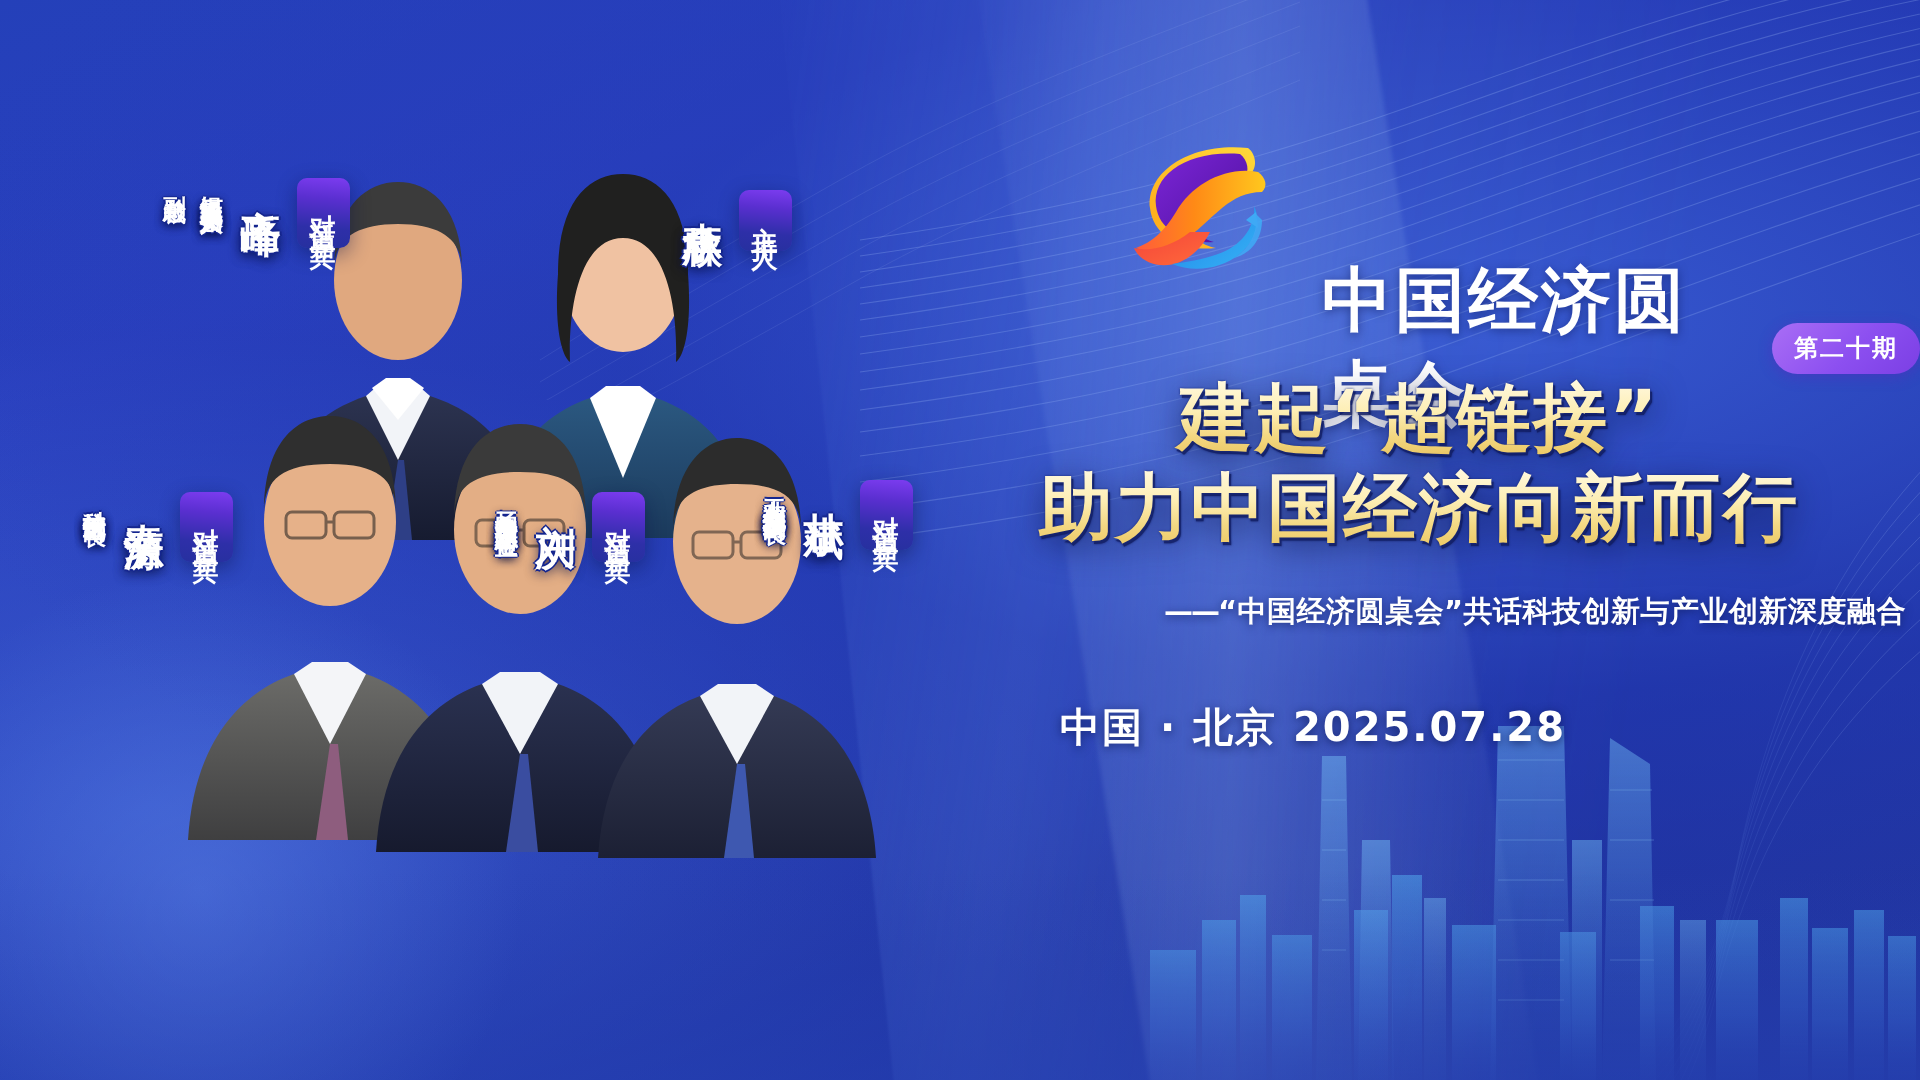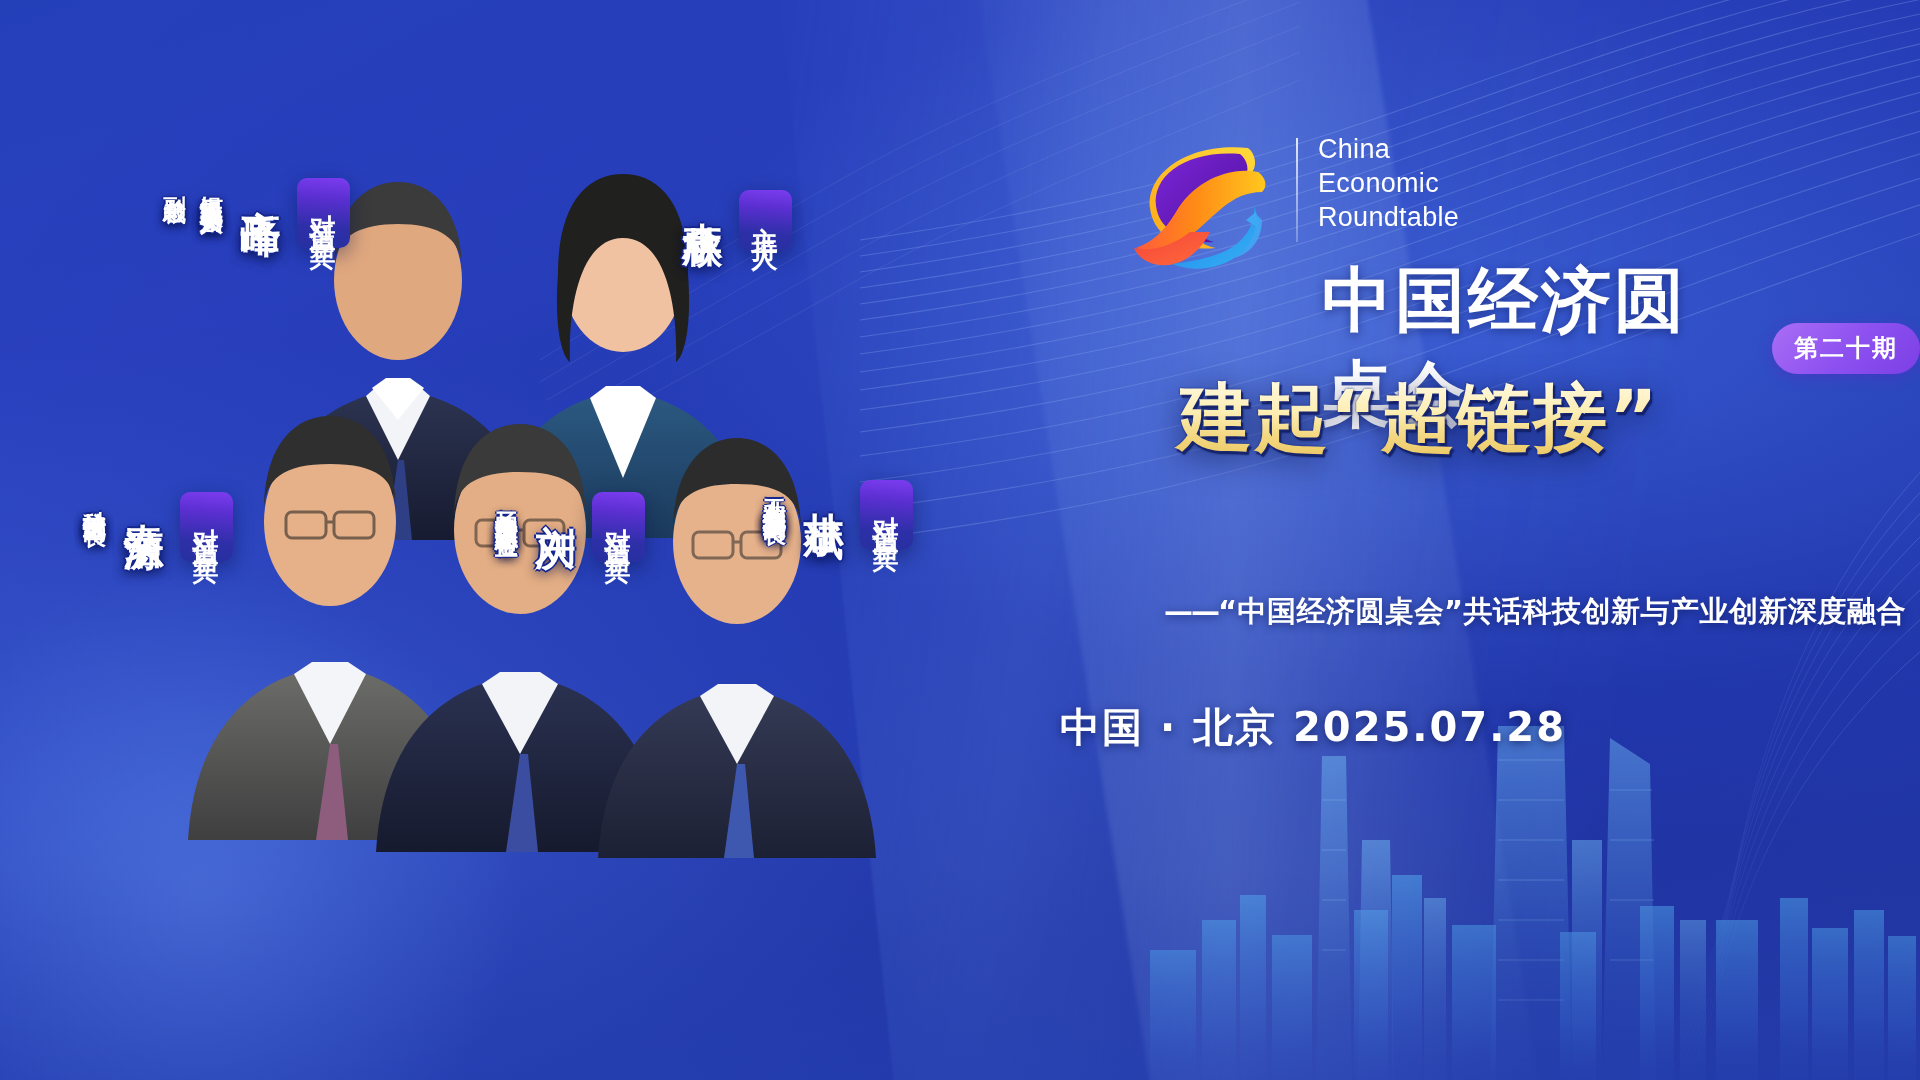--- a/index.html
+++ b/index.html
@@ -399,37 +399,30 @@
 
       <path d="M128,44 C96,38 62,56 46,84 C34,104 22,114 6,120 C22,126 42,122 60,108 C84,90 100,64 132,64 C138,58 136,50 128,44 Z" fill="url(#lo)"></path>
 
       <path d="M60,104 C42,118 22,124 4,120 C10,134 30,142 50,134 C64,128 74,116 80,104 Z" fill="url(#lr)"></path>
 
       <path d="M42,136 C66,146 98,140 116,120 C128,106 130,90 124,78 C126,98 112,118 88,126 C72,132 56,134 42,136 Z" fill="url(#lb)"></path>
 
       <path d="M116,92 L126,84 L128,100 Z" fill="#3fa9f5"></path>
       <path d="M126,86 C128,104 120,120 104,130 C120,126 132,112 132,92 Z" fill="#3fa9f5" opacity=".9"></path>
     </svg>
-    <div id="logo-text-wrap">
-      <div id="logo-divider"></div>
-      <div>
-        <div class="en-line">China</div>
-        <div class="en-line">Economic</div>
-        <div class="en-line">Roundtable</div>
-      </div>
-    </div>
   </div>
 
   <div id="brand-cn-row">
     <div id="brand-cn">中国经济圆桌会</div>
     <div id="issue-badge">第二十期</div>
   </div>
 
   <div id="headline">
     <div class="hl-line" id="hl-1">建起“超链接”</div>
+    <div class="hl-line" id="hl-2">助力中国经济向新而行</div>
   </div>
 
   <div id="subtitle">
     <span class="dash">——</span><span>“中国经济圆桌会”共话科技创新与产业创新深度融合</span>
   </div>
 
   <div id="datebar">中国 · 北京  2025.07.28</div>
 
 </div>
 

